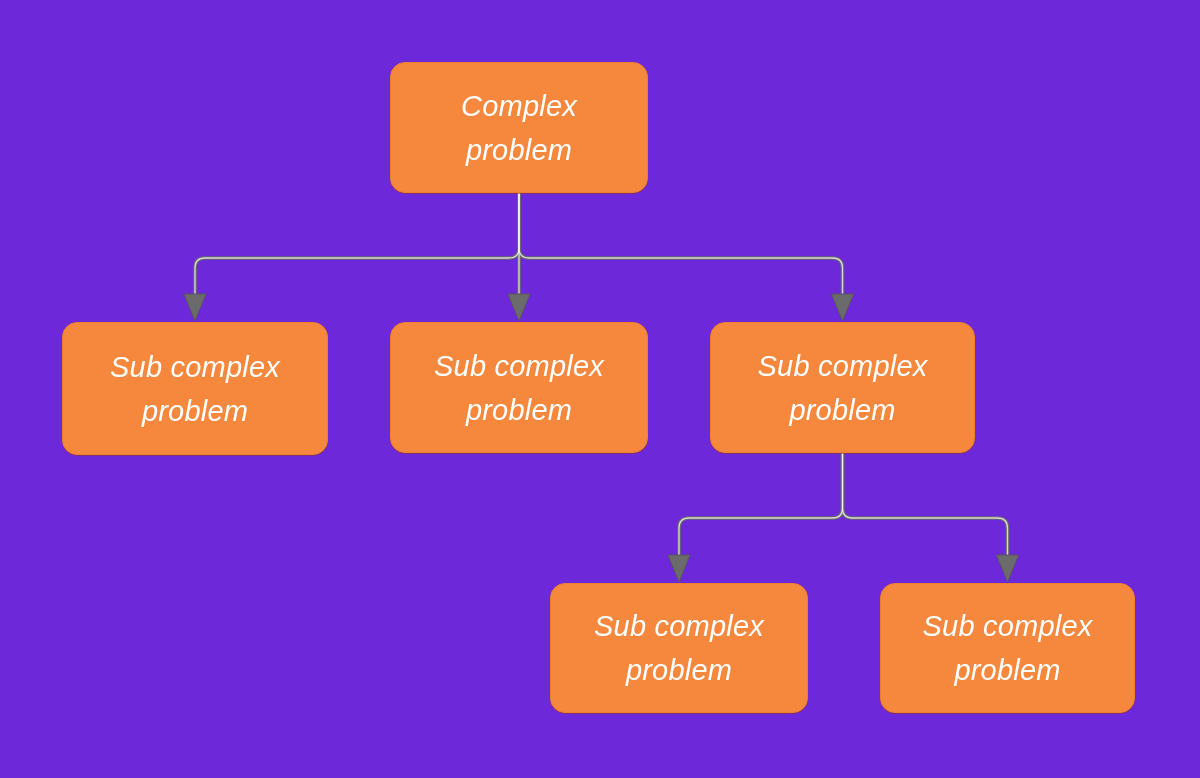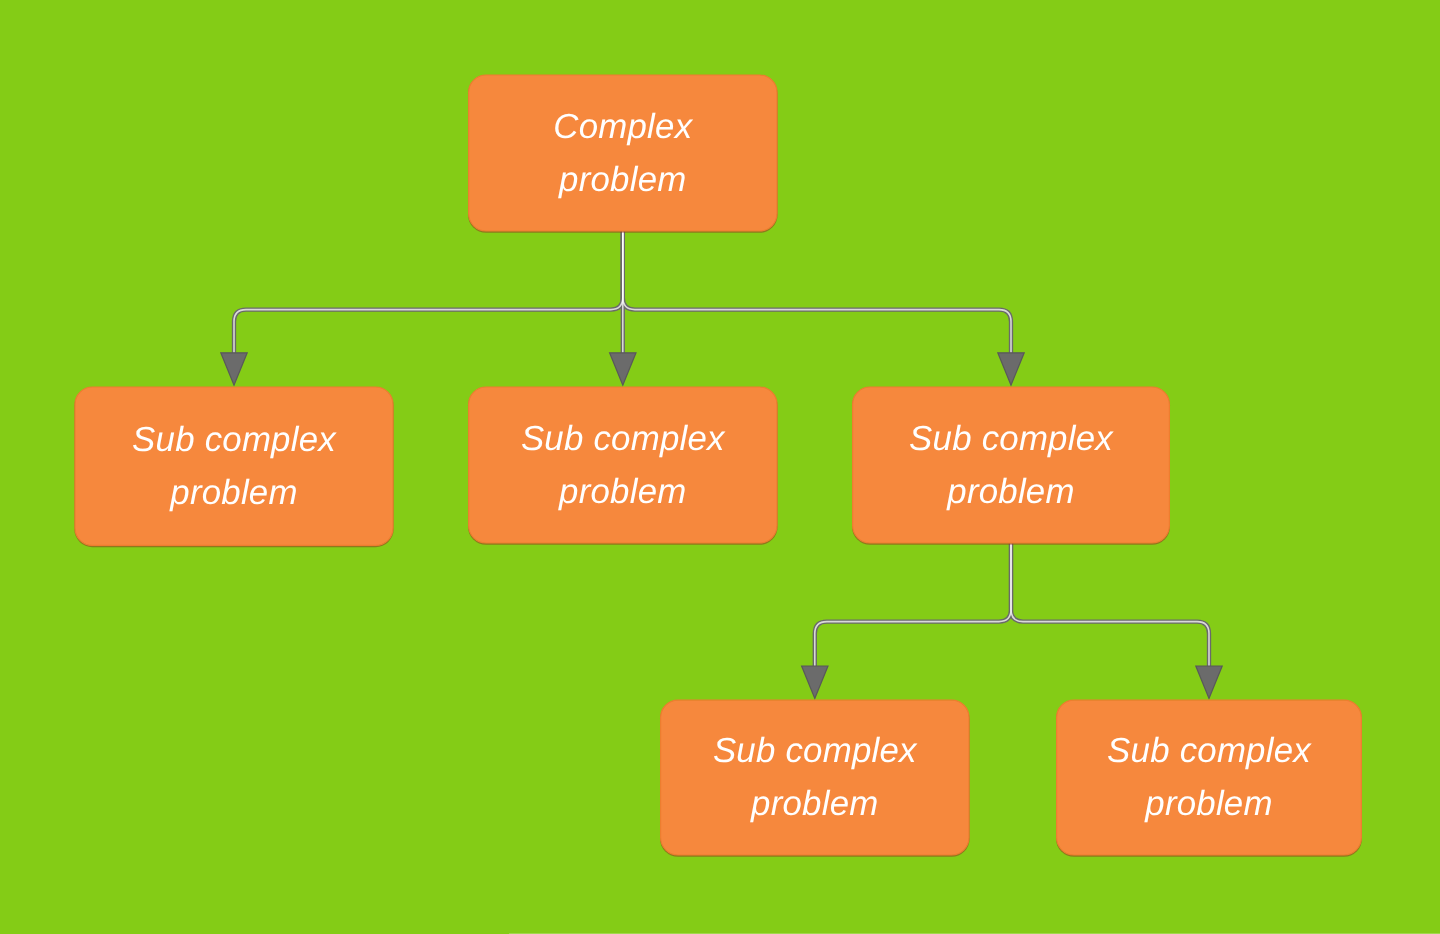--- a/index.html
+++ b/index.html
@@ -33,21 +33,21 @@
     font-size: 29px;
     line-height: 44px;
     font-weight: 400;
     padding: 0 14px;
     letter-spacing: 0.2px;
   }
 </style>
 </head>
 <body>
 
-<div class="stage" style="width: 1200px; height: 778px; background: #84cc16;">
+<div class="stage" style="width: 1200px; height: 778px; background: #6d28d9;">
   <svg class="connector-layer" width="1200" height="778" viewBox="0 0 1200 778">
       <path d="M519,193 L519,248 Q519,258 509,258 L205,258 Q195,258 195,268 L195,297" fill="none" stroke="#6A6A6A" stroke-width="3.6"></path>
       <path d="M519,193 L519,297" fill="none" stroke="#6A6A6A" stroke-width="3.6"></path>
       <path d="M519,193 L519,248 Q519,258 529,258 L832.5,258 Q842.5,258 842.5,268 L842.5,297" fill="none" stroke="#6A6A6A" stroke-width="3.6"></path>
       <path d="M842.5,453 L842.5,508 Q842.5,518 832.5,518 L689,518 Q679,518 679,528 L679,558" fill="none" stroke="#6A6A6A" stroke-width="3.6"></path>
       <path d="M842.5,453 L842.5,508 Q842.5,518 852.5,518 L997.5,518 Q1007.5,518 1007.5,528 L1007.5,558" fill="none" stroke="#6A6A6A" stroke-width="3.6"></path>
       <path d="M519,193 L519,248 Q519,258 509,258 L205,258 Q195,258 195,268 L195,297" fill="none" stroke="rgba(255,255,255,0.75)" stroke-width="1.3"></path>
       <path d="M519,193 L519,297" fill="none" stroke="rgba(255,255,255,0.75)" stroke-width="1.3"></path>
       <path d="M519,193 L519,248 Q519,258 529,258 L832.5,258 Q842.5,258 842.5,268 L842.5,297" fill="none" stroke="rgba(255,255,255,0.75)" stroke-width="1.3"></path>
       <path d="M842.5,453 L842.5,508 Q842.5,518 832.5,518 L689,518 Q679,518 679,528 L679,558" fill="none" stroke="rgba(255,255,255,0.75)" stroke-width="1.3"></path>

